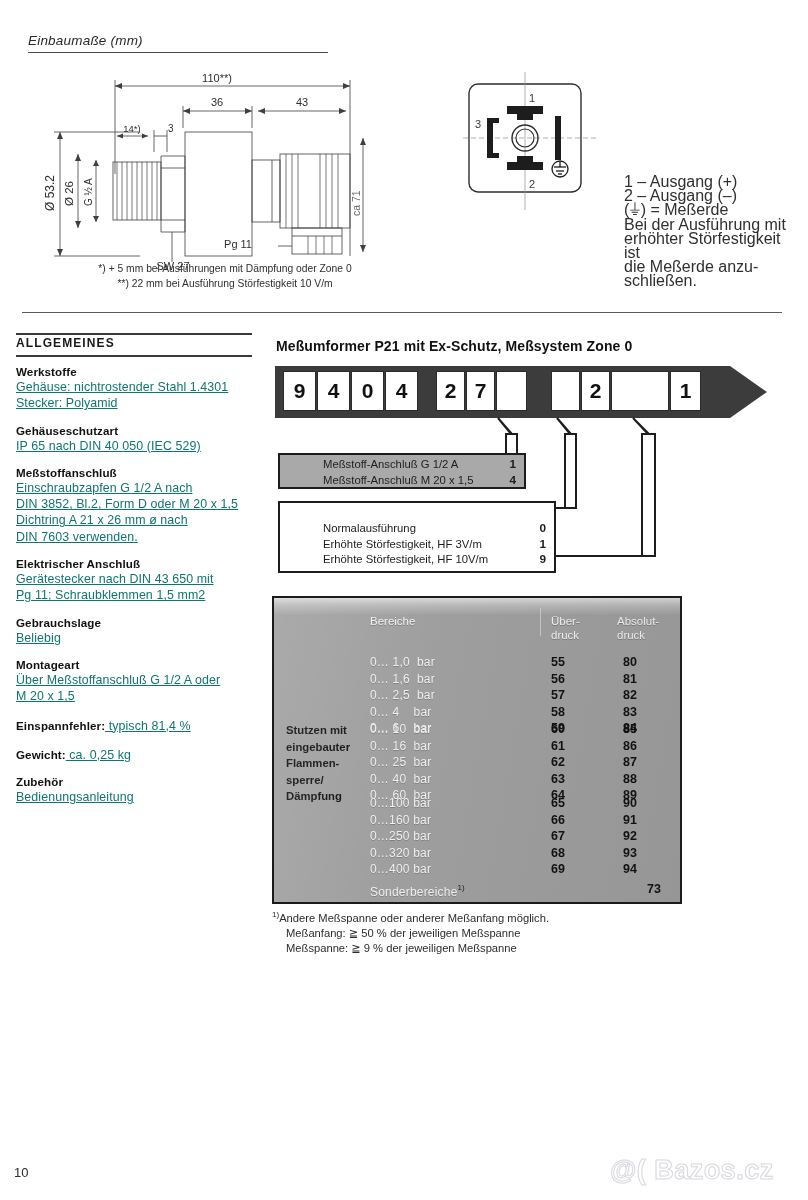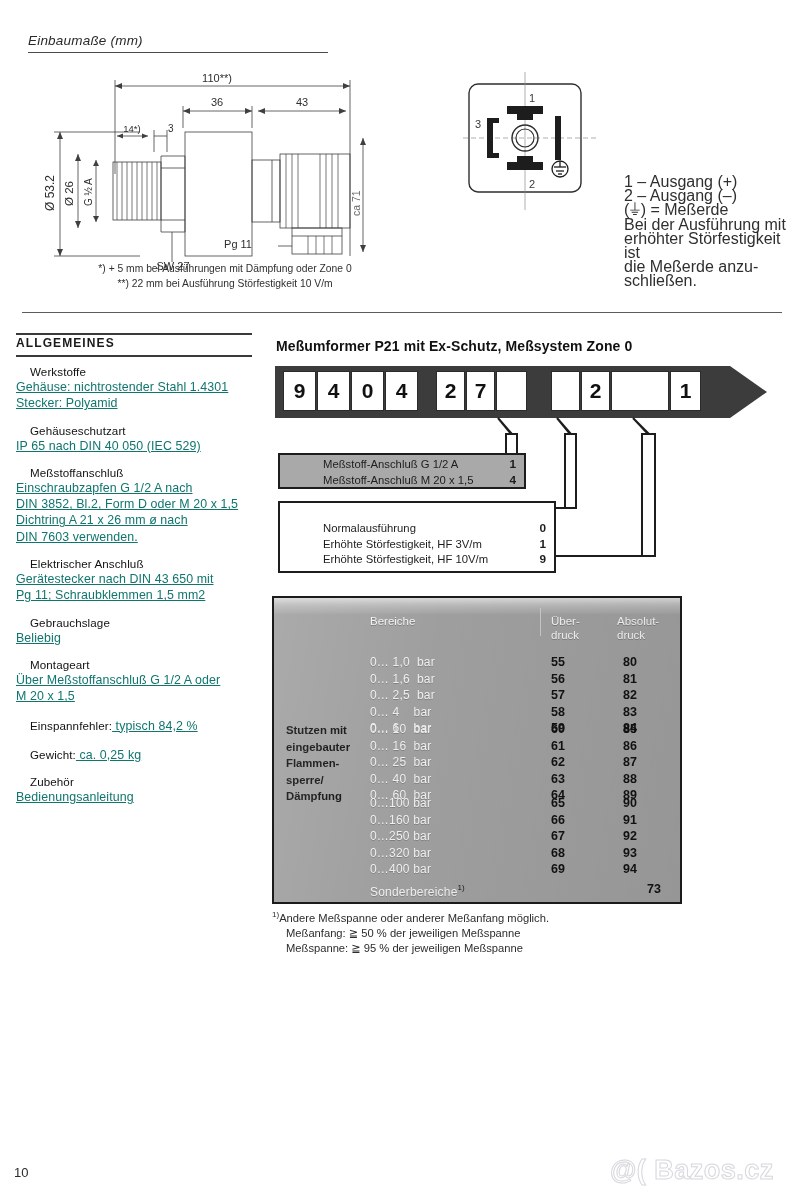--- a/index.html
+++ b/index.html
@@ -40,23 +40,22 @@
   #allg-head{
     position:absolute;left:16px;top:336px;width:236px;
     font-size:12px;font-weight:bold;letter-spacing:1.1px;color:#1a1a1a;
   }
   #allg-rule-top{left:16px;top:333px;width:236px;height:2px;background:#3a3a3a;}
   #allg-rule-bot{left:16px;top:355px;width:236px;height:2px;background:#3a3a3a;}
 
   #allg-body{position:absolute;left:16px;top:364px;width:248px;}
   .blk{margin-bottom:11px;}
   .blk .h{
-    font-size:11.6px;font-weight:normal;color:#111;letter-spacing:.1px;
+    font-size:11.6px;font-weight:bold;color:#111;letter-spacing:.1px;
     line-height:15px;
-    margin-left:14px;
   }
   .blk .t{
     font-size:12.4px;color:#0f766e;line-height:16.3px;letter-spacing:.1px;text-decoration:underline;
   }
   .blk.inline .h{display:inline;}
   .blk.inline .t{display:inline;}
 
   
   #order-title{
     position:absolute;left:276px;top:338px;
@@ -353,21 +352,21 @@
       <div class="t">Beliebig</div>
     </div>
 
     <div class="blk">
       <div class="h">Montageart</div>
       <div class="t">Über Meßstoffanschluß G 1/2 A oder</div>
       <div class="t">M 20 x 1,5</div>
     </div>
 
     <div class="blk inline">
-      <span class="h">Einspannfehler:</span><span class="t"> typisch 84,2 %</span>
+      <span class="h">Einspannfehler:</span><span class="t"> typisch 81,4 %</span>
     </div>
 
     <div class="blk inline">
       <span class="h">Gewicht:</span><span class="t"> ca. 0,25 kg</span>
     </div>
 
     <div class="blk">
       <div class="h">Zubehör</div>
       <div class="t">Bedienungsanleitung</div>
     </div>
@@ -553,19 +552,19 @@
       <span class="ov">73</span>
       
     </div>
 
     <div class="sheen2"></div>
   </div>
 
   <div id="table-foot">
     <div class="ln"><sup>1)</sup><span>Andere Meßspanne oder anderer Meßanfang möglich.</span></div>
     <div class="ln" style="padding-left:14px;text-indent:0;">Meßanfang: ≧ 50 % der jeweiligen Meßspanne</div>
-    <div class="ln" style="padding-left:14px;text-indent:0;">Meßspanne: ≧ 95 % der jeweiligen Meßspanne</div>
+    <div class="ln" style="padding-left:14px;text-indent:0;">Meßspanne: ≧ 9 % der jeweiligen Meßspanne</div>
   </div>
 
   <div id="page-no">10</div>
   <div id="watermark">@( Bazos.cz</div>
 
 </div>
 
 </body></html>

